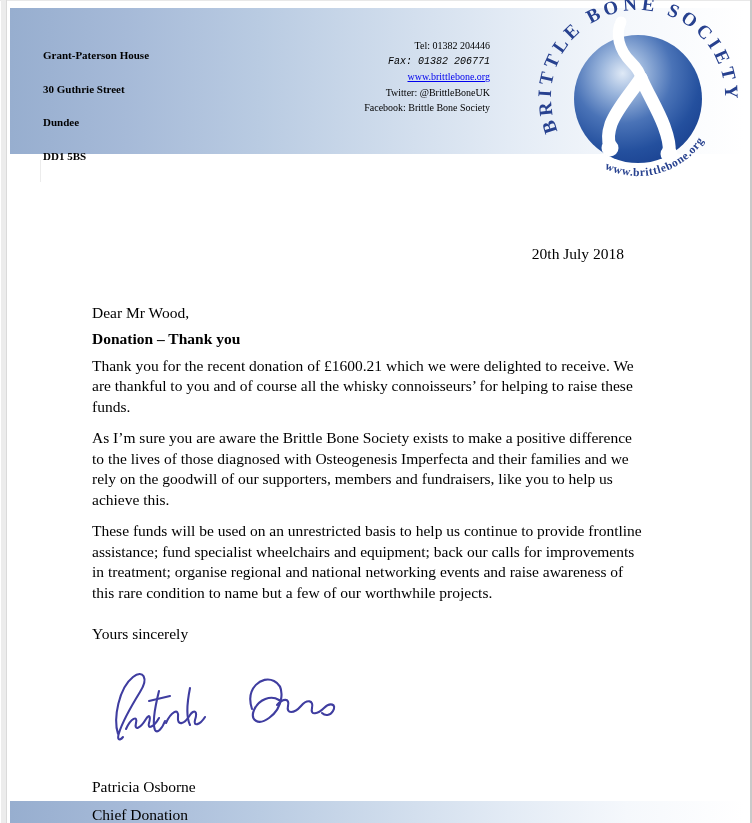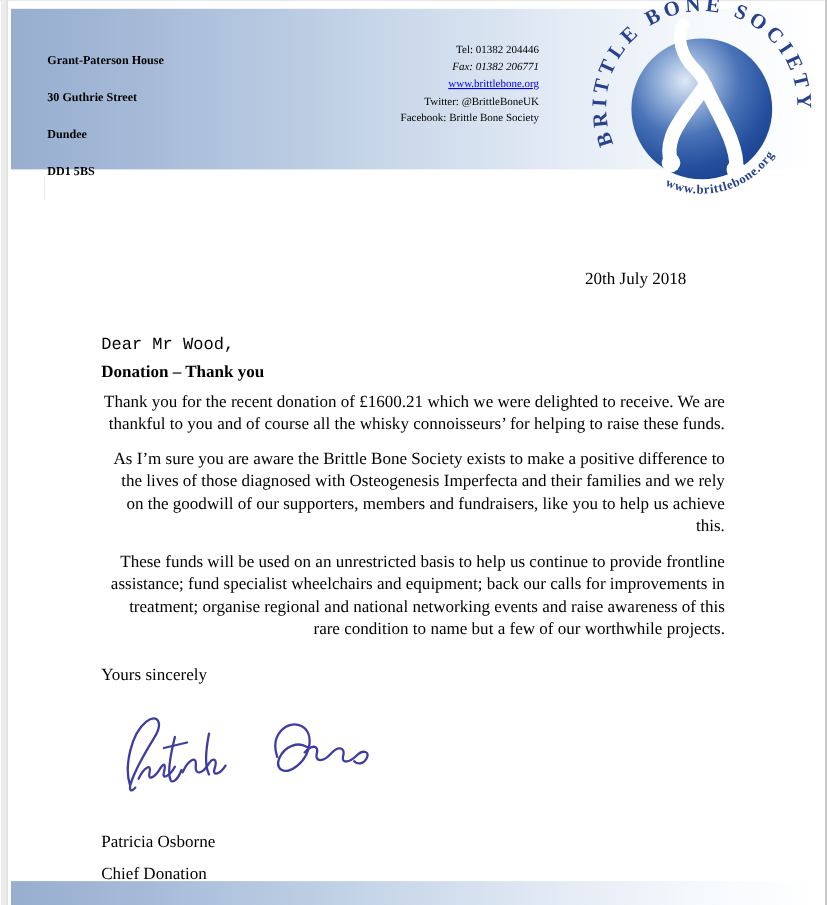--- a/index.html
+++ b/index.html
@@ -28,35 +28,35 @@
 
   
   .address{
     position:absolute;left:43px;top:47px;
     font-weight:bold;font-size:11px;line-height:16.8px;white-space:pre-line;
   }
   .contact{
     position:absolute;left:0;top:38px;width:490px;text-align:right;
     font-size:10px;line-height:15.6px;
   }
-  .contact .it{font-style:italic;}
+  .contact .it{font-style:italic;font-family:Liberation Mono, monospace;}
   .contact a{color:#0000EE;text-decoration:underline;cursor:pointer;}
 
   
   .logo{position:absolute;left:524px;top:0;width:228px;height:192px;}
 
   
   .letter{
     position:absolute;left:92px;top:244px;width:570px;
     font-size:15.5px;line-height:20.5px;
   }
   .date{text-align:right;padding-right:38px;margin:0 0 38px 0;}
-  .salutation{margin:0 0 6px 0;font-family:Liberation Mono, monospace;}
+  .salutation{margin:0 0 6px 0;}
   .subject{font-weight:bold;margin:0 0 6px 0;}
-  .letter p{margin:0 3px 11px 0;text-align:right;}
+  .letter p{margin:0 16px 11px 0;}
   .closing{margin:21px 0 0 0;}
   .signature{margin:23px 0 0 10px;display:block;}
   .sig-name{margin:17px 0 0 0;}
   .sig-role{margin:8px 0 0 0;}
 </style>
 </head>
 <body>
 
 <div class="edge-top"></div>
 <div class="edge-left"></div>

